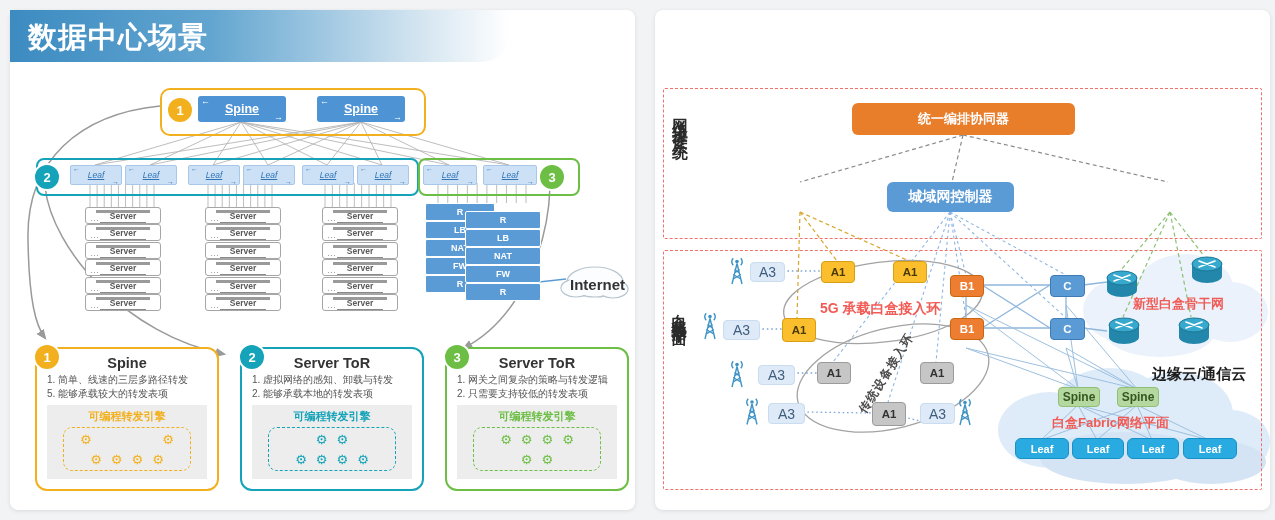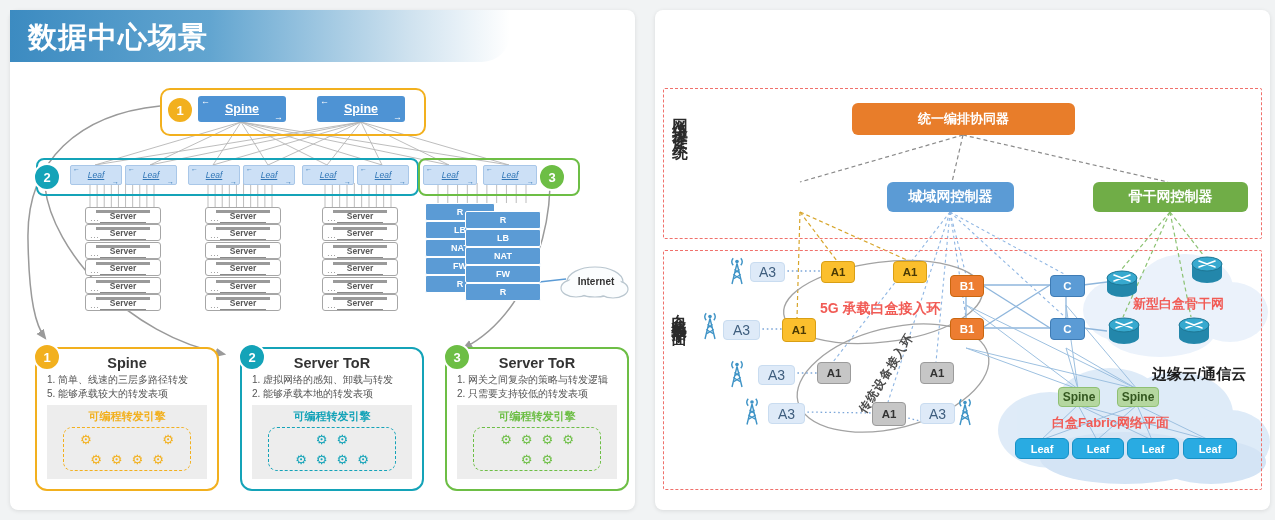--- a/index.html
+++ b/index.html
@@ -270,21 +270,21 @@
     <div class="abs nfv" style="left:455px;top:237px;width:74px;height:16px">
         <span>NAT</span>
       </div>
     <div class="abs nfv" style="left:455px;top:255px;width:74px;height:16px">
         <span>FW</span>
       </div>
     <div class="abs nfv" style="left:455px;top:273px;width:74px;height:16px">
         <span>R</span>
       </div>
 
-    <div class="abs" style="left:560px;top:266px;width:52px;text-align:center;font-size:10px;font-weight:bold;color:#333">Internet</div>
+    <div class="abs" style="left:560px;top:266px;width:52px;text-align:center;font-size:15px;font-weight:bold;color:#333">Internet</div>
 
     <div class="abs card b-y" style="left:25px;top:337px;width:180px;height:140px">
       <div class="abs badge bg-y" style="left:-4px;top:-6px">1</div>
       <h3>Spine</h3>
       <div class="ln">1. 简单、线速的三层多路径转发</div>
       <div class="ln">5. 能够承载较大的转发表项</div>
       <div class="engine">
         <div class="et c-y">可编程转发引擎</div>
         <div class="gbox b-y">
           <div class="grow spread">
@@ -449,21 +449,20 @@
       </svg>
 
 
     <div class="abs dashedrect" style="left:8px;top:78px;width:597px;height:149px"></div>
     <div class="abs dashedrect" style="left:8px;top:240px;width:597px;height:238px"></div>
     <div class="abs vlabel" style="left:14px;top:96px">网络操作系统</div>
     <div class="abs vlabel" style="left:14px;top:292px;font-size:15px;letter-spacing:3px">白盒化数据平面</div>
 
     <div class="abs ctrl" style="left:197px;top:93px;width:223px;height:32px;background:#e87d2a;font-size:13px">统一编排协同器</div>
     <div class="abs ctrl" style="left:232px;top:172px;width:127px;height:30px;background:#5b9bd5">城域网控制器</div>
-    <div class="abs ctrl" style="left:438px;top:172px;width:155px;height:30px;background:#70ad47">骨干网控制器</div>
 
     <div class="abs nodebox a3" style="left:95px;top:252px;width:33px;height:18px">A3</div>
     <div class="abs nodebox a3" style="left:68px;top:310px;width:35px;height:18px">A3</div>
     <div class="abs nodebox a3" style="left:103px;top:355px;width:35px;height:18px">A3</div>
     <div class="abs nodebox a3" style="left:113px;top:393px;width:35px;height:19px">A3</div>
     <div class="abs nodebox a3" style="left:265px;top:393px;width:33px;height:19px">A3</div>
 
     <div class="abs nodebox a1y" style="left:166px;top:251px;width:32px;height:20px">A1</div>
     <div class="abs nodebox a1y" style="left:238px;top:251px;width:32px;height:20px">A1</div>
     <div class="abs nodebox a1y" style="left:127px;top:308px;width:32px;height:22px">A1</div>

